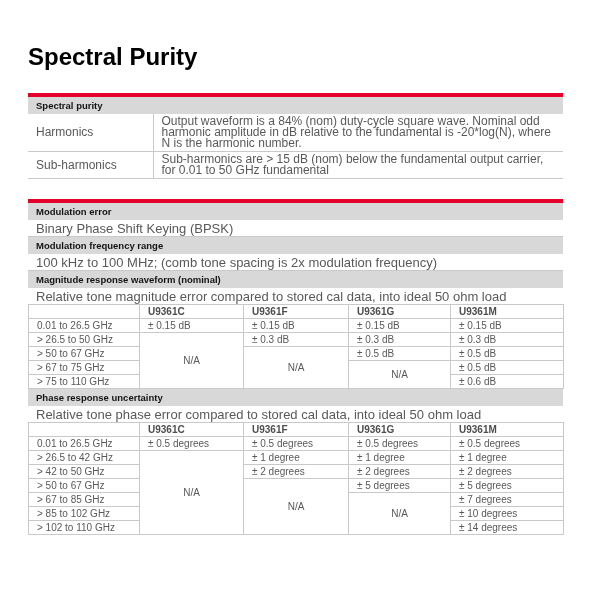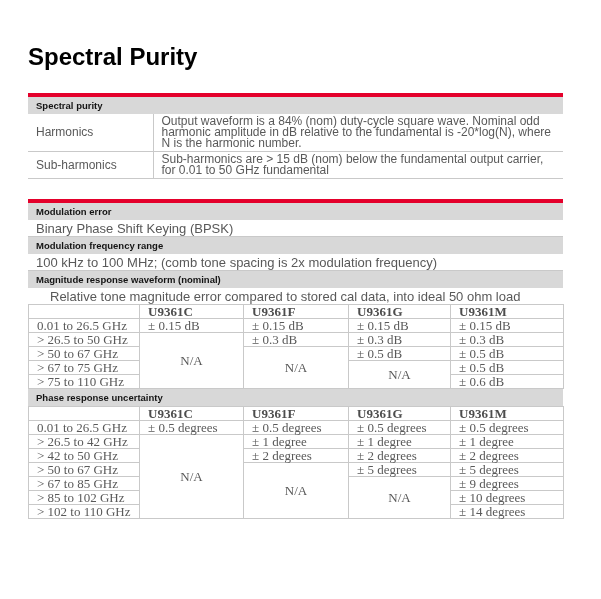--- a/index.html
+++ b/index.html
@@ -16,33 +16,33 @@
   .tbl{width:535px;margin-top:23px;}
   .redbar{height:4px;background:#e4002b;}
   .ghdr{
     background:#d8d8d8;color:#141414;font-weight:bold;
     font-size:9.5px;line-height:11px;padding:3px 8px;
   }
   .brow{
     font-size:13px;line-height:11px;padding:2.5px 8px;
     border-bottom:1px solid #c9c9c9;color:#595959;
   }
-  .brow.nb{border-bottom:none;margin-left:14px;}
+  .brow.nb{border-bottom:none;}
   table.kv{
     width:535px;border-collapse:collapse;table-layout:fixed;
     font-size:12px;color:#595959;
   }
   table.kv td{
     border-bottom:1px solid #c9c9c9;padding:2px 8px;
     vertical-align:middle;line-height:11px;
   }
   table.kv td.kval{border-left:1px solid #c9c9c9;}
   table.matrix{
     width:535px;border-collapse:collapse;table-layout:fixed;
-    font-size:13px;color:#595959;margin:0;font-family:Liberation Serif, serif;
+    font-size:10px;color:#595959;margin:0;
   }
   table.matrix td{
     border:1px solid #c9c9c9;padding:1px 8px;line-height:10px;
     height:11px;vertical-align:middle;white-space:nowrap;
   }
   table.matrix tr.mhead td{color:#4d4d4d;font-weight:bold;}
   table.matrix td.na{text-align:center;}
   .mod{margin-top:22px;}
   .modtbl{margin-top:20px;}
 </style>
@@ -129,20 +129,21 @@
           <td>± 0.5 dB</td>
         </tr>
         <tr>
           <td>&gt; 75 to 110 GHz</td>
           <td>± 0.6 dB</td>
         </tr>
       </tbody>
     </table>
 
     <div class="ghdr">Phase response uncertainty</div>
+    <div class="brow nb">Relative tone phase error compared to stored cal data, into ideal 50 ohm load</div>
 
     <table class="matrix">
       <colgroup>
         <col style="width:111px">
           <col style="width:104px">
           <col style="width:105px">
           <col style="width:102px">
           <col style="width:113px">
       </colgroup>
       <tbody>
@@ -175,21 +176,21 @@
         </tr>
         <tr>
           <td>&gt; 50 to 67 GHz</td>
           <td class="na" rowspan="4">N/A</td>
           <td>± 5 degrees</td>
           <td>± 5 degrees</td>
         </tr>
         <tr>
           <td>&gt; 67 to 85 GHz</td>
           <td class="na" rowspan="3">N/A</td>
-          <td>± 9 degrees</td>
+          <td>± 7 degrees</td>
         </tr>
         <tr>
           <td>&gt; 85 to 102 GHz</td>
           <td>± 10 degrees</td>
         </tr>
         <tr>
           <td>&gt; 102 to 110 GHz</td>
           <td>± 14 degrees</td>
         </tr>
       </tbody>

